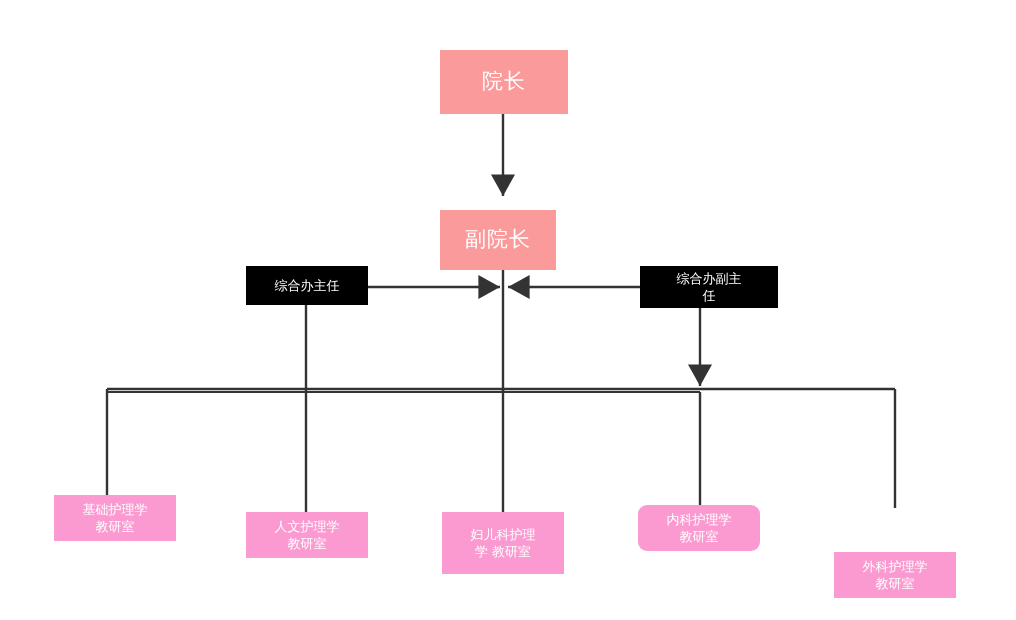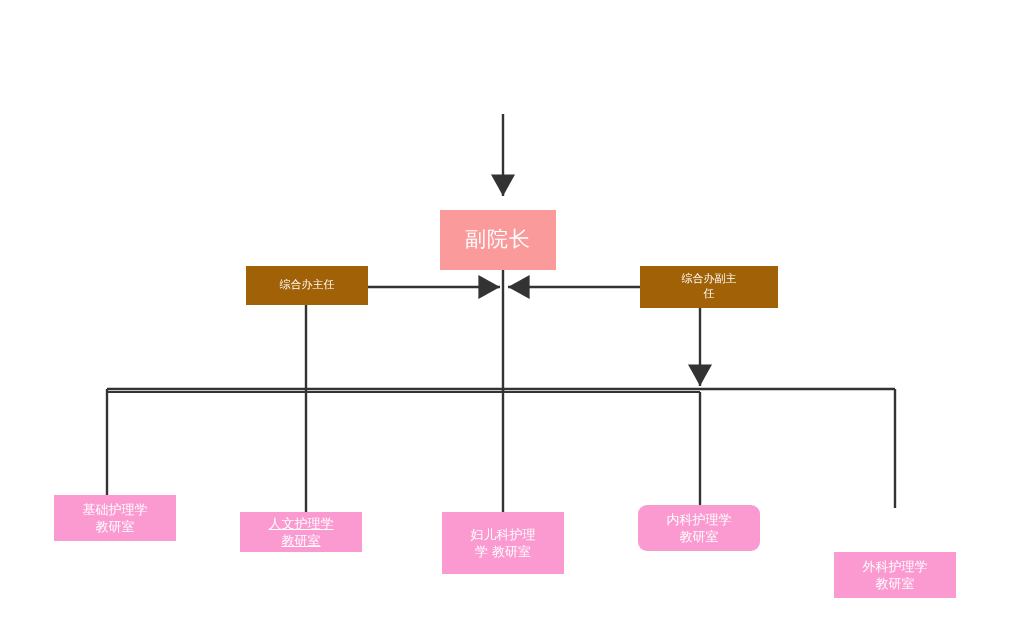--- a/index.html
+++ b/index.html
@@ -37,22 +37,22 @@
     line-height: 1.32;
     white-space: pre-line;
     z-index: 2;
   }
   .node-exec {
     background: #fb9a9a;
     font-size: 21px;
     letter-spacing: 1px;
   }
   .node-office {
-    background: #a16207;
-    font-size: 11px;
+    background: #000000;
+    font-size: 13px;
   }
   .node-dept {
     background: #fb9ad0;
     font-size: 13px;
   }
 </style>
 </head>
 <body>
 
 <div id="chart-root">
@@ -85,40 +85,43 @@
 
     <line x1="107" y1="392" x2="700" y2="392" stroke="#333333" stroke-width="2"></line>
 
     <line x1="107" y1="389" x2="107" y2="495" stroke="#333333" stroke-width="2.4"></line>
 
     <line x1="503" y1="389" x2="503" y2="512" stroke="#333333" stroke-width="2.4"></line>
 
     <line x1="895" y1="389" x2="895" y2="508" stroke="#333333" stroke-width="2.4"></line>
   </svg>
 
+  <div class="node node-exec" style="left:440px; top:50px; width:128px; height:64px;">
+    <span>院长</span>
+  </div>
 
   <div class="node node-exec" style="left:440px; top:210px; width:116px; height:60px;">
     <span>副院长</span>
   </div>
 
   <div class="node node-office" style="left:246px; top:266px; width:122px; height:39px;">
     <span>综合办主任</span>
   </div>
 
   <div class="node node-office" style="left:640px; top:266px; width:138px; height:42px;">
     <span>综合办副主
 任</span>
   </div>
 
   <div class="node node-dept" style="left:46px; top:495px; width:122px; height:46px;margin-left:8px;">
     <span>基础护理学
 教研室</span>
   </div>
 
-  <div class="node node-dept" style="left:240px; top:512px; width:122px; height:40px;text-decoration:underline;">
+  <div class="node node-dept" style="left:246px; top:512px; width:122px; height:46px;">
     <span>人文护理学
 教研室</span>
   </div>
 
   <div class="node node-dept" style="left:442px; top:512px; width:122px; height:62px;">
     <span>妇儿科护理
 学  教研室</span>
   </div>
 
   <div class="node node-dept" style="left:638px; top:505px; width:122px; height:46px;border-radius:9px;">

